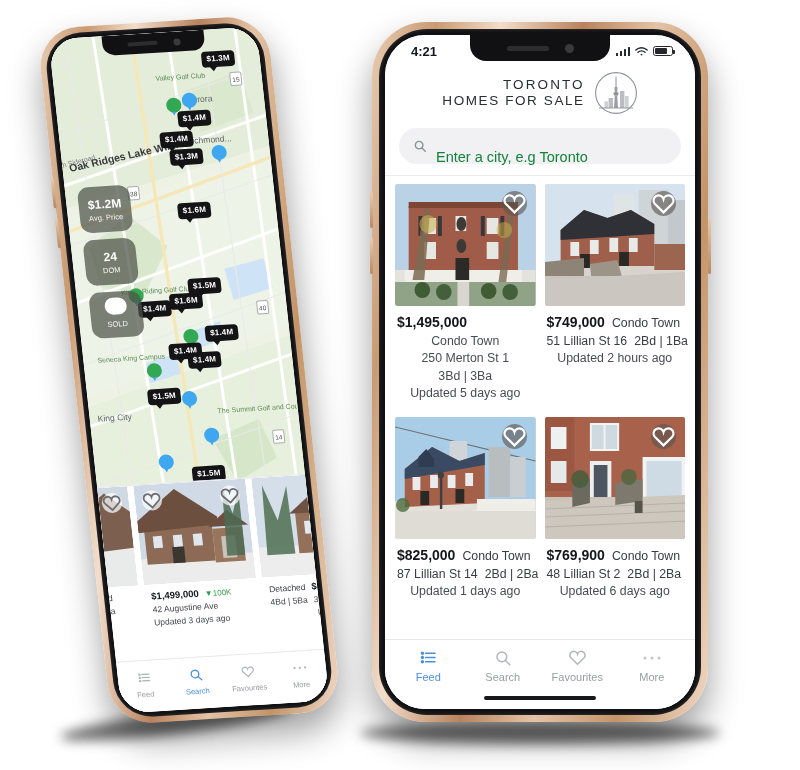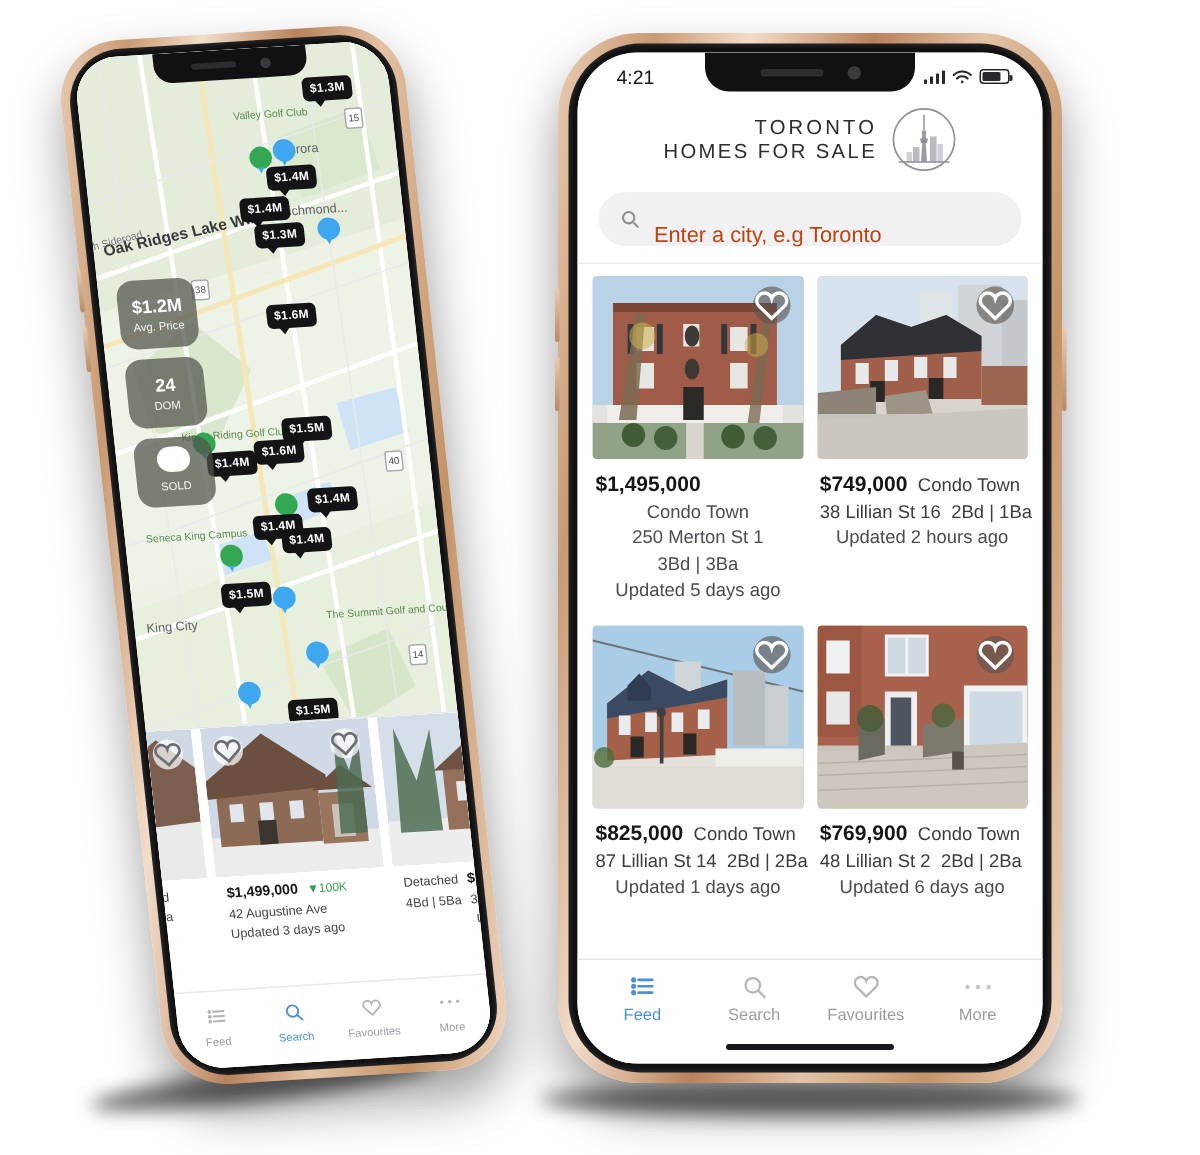--- a/index.html
+++ b/index.html
@@ -57,21 +57,21 @@
   .side-btn{
     position:absolute; width:3px; border-radius:2px;
     background:linear-gradient(180deg,#e7cbb2,#b98a62);
   }
 
   
   .statusbar{
     position:absolute; top:0; left:0; right:0; height:30px;
     display:flex; align-items:center; justify-content:space-between;
     padding:2px 22px 0 26px; z-index:30;
-    font-size:13px; font-weight:normal; color:#16181b;
+    font-size:13px; font-weight:bold; color:#16181b;
   }
   .sb-icons{ display:flex; align-items:center; gap:5px; }
   .bars{ display:flex; align-items:flex-end; gap:1.5px; height:10px; }
   .bars i{ display:block; width:2.5px; background:#26282c; border-radius:.5px; }
   .bars i:nth-child(1){ height:3.5px; }
   .bars i:nth-child(2){ height:5.5px; }
   .bars i:nth-child(3){ height:7.5px; }
   .bars i:nth-child(4){ height:9.5px; }
   .batt{
     width:20px; height:10px; border:1.4px solid #26282c;
@@ -92,21 +92,21 @@
   .logo-text{ text-align:right; line-height:1.18; }
   .logo-l1{ font-size:13.5px; letter-spacing:2.1px; color:#2b2d31; }
   .logo-l2{ font-size:13.5px; letter-spacing:1.6px; color:#2b2d31; }
   .logo-mark{ width:44px; height:44px; flex:0 0 44px; }
 
   .searchbar{ padding:3px 14px 11px; }
   .search-pill{
     height:36px; border-radius:18px; background:#f1f1f3;
     display:flex; align-items:center; gap:9px; padding:0 14px;
   }
-  .search-ph{ font-size:14.5px; color:#c2410c;margin-top:22px; }
+  .search-ph{ font-size:14.5px; color:#15803d;margin-top:22px; }
 
   .feed{ flex:1; overflow:hidden; border-top:1px solid #ececee;text-align:center; }
   .feed-row{ display:flex; gap:9px; padding:8px 10px 0; }
   .card{ flex:1 1 0; min-width:0; }
   .card-photo{
     position:relative; width:100%; height:122px; border-radius:3px;
     overflow:hidden; background:#d8d3cc;
   }
   .card-photo svg{ position:absolute; inset:0; width:100%; height:100%; }
   .fav{
@@ -627,21 +627,21 @@
                     <path d="M12 20.5 3.6 12.3a4.9 4.9 0 1 1 8.4-4.6 4.9 4.9 0 1 1 8.4 4.6Z"></path>
                   </svg>
                 </div>
               </div>
               <div class="card-info">
                 <div class="ci-line">
                   <span class="price">$749,000</span>
                   <span class="ci-sub">Condo Town</span>
                 </div>
                 <div class="ci-line">
-                  <span class="ci-sub">38 Lillian St 16</span>
+                  <span class="ci-sub">51 Lillian St 16</span>
                   <span class="ci-sub">2Bd | 1Ba</span>
                 </div>
                 <div class="ci-muted">Updated 2 hours ago</div>
               </div>
             </div>
           </div>
 
           <div class="feed-row" style="padding-top:14px;">
             <div class="card">
               <div class="card-photo">

